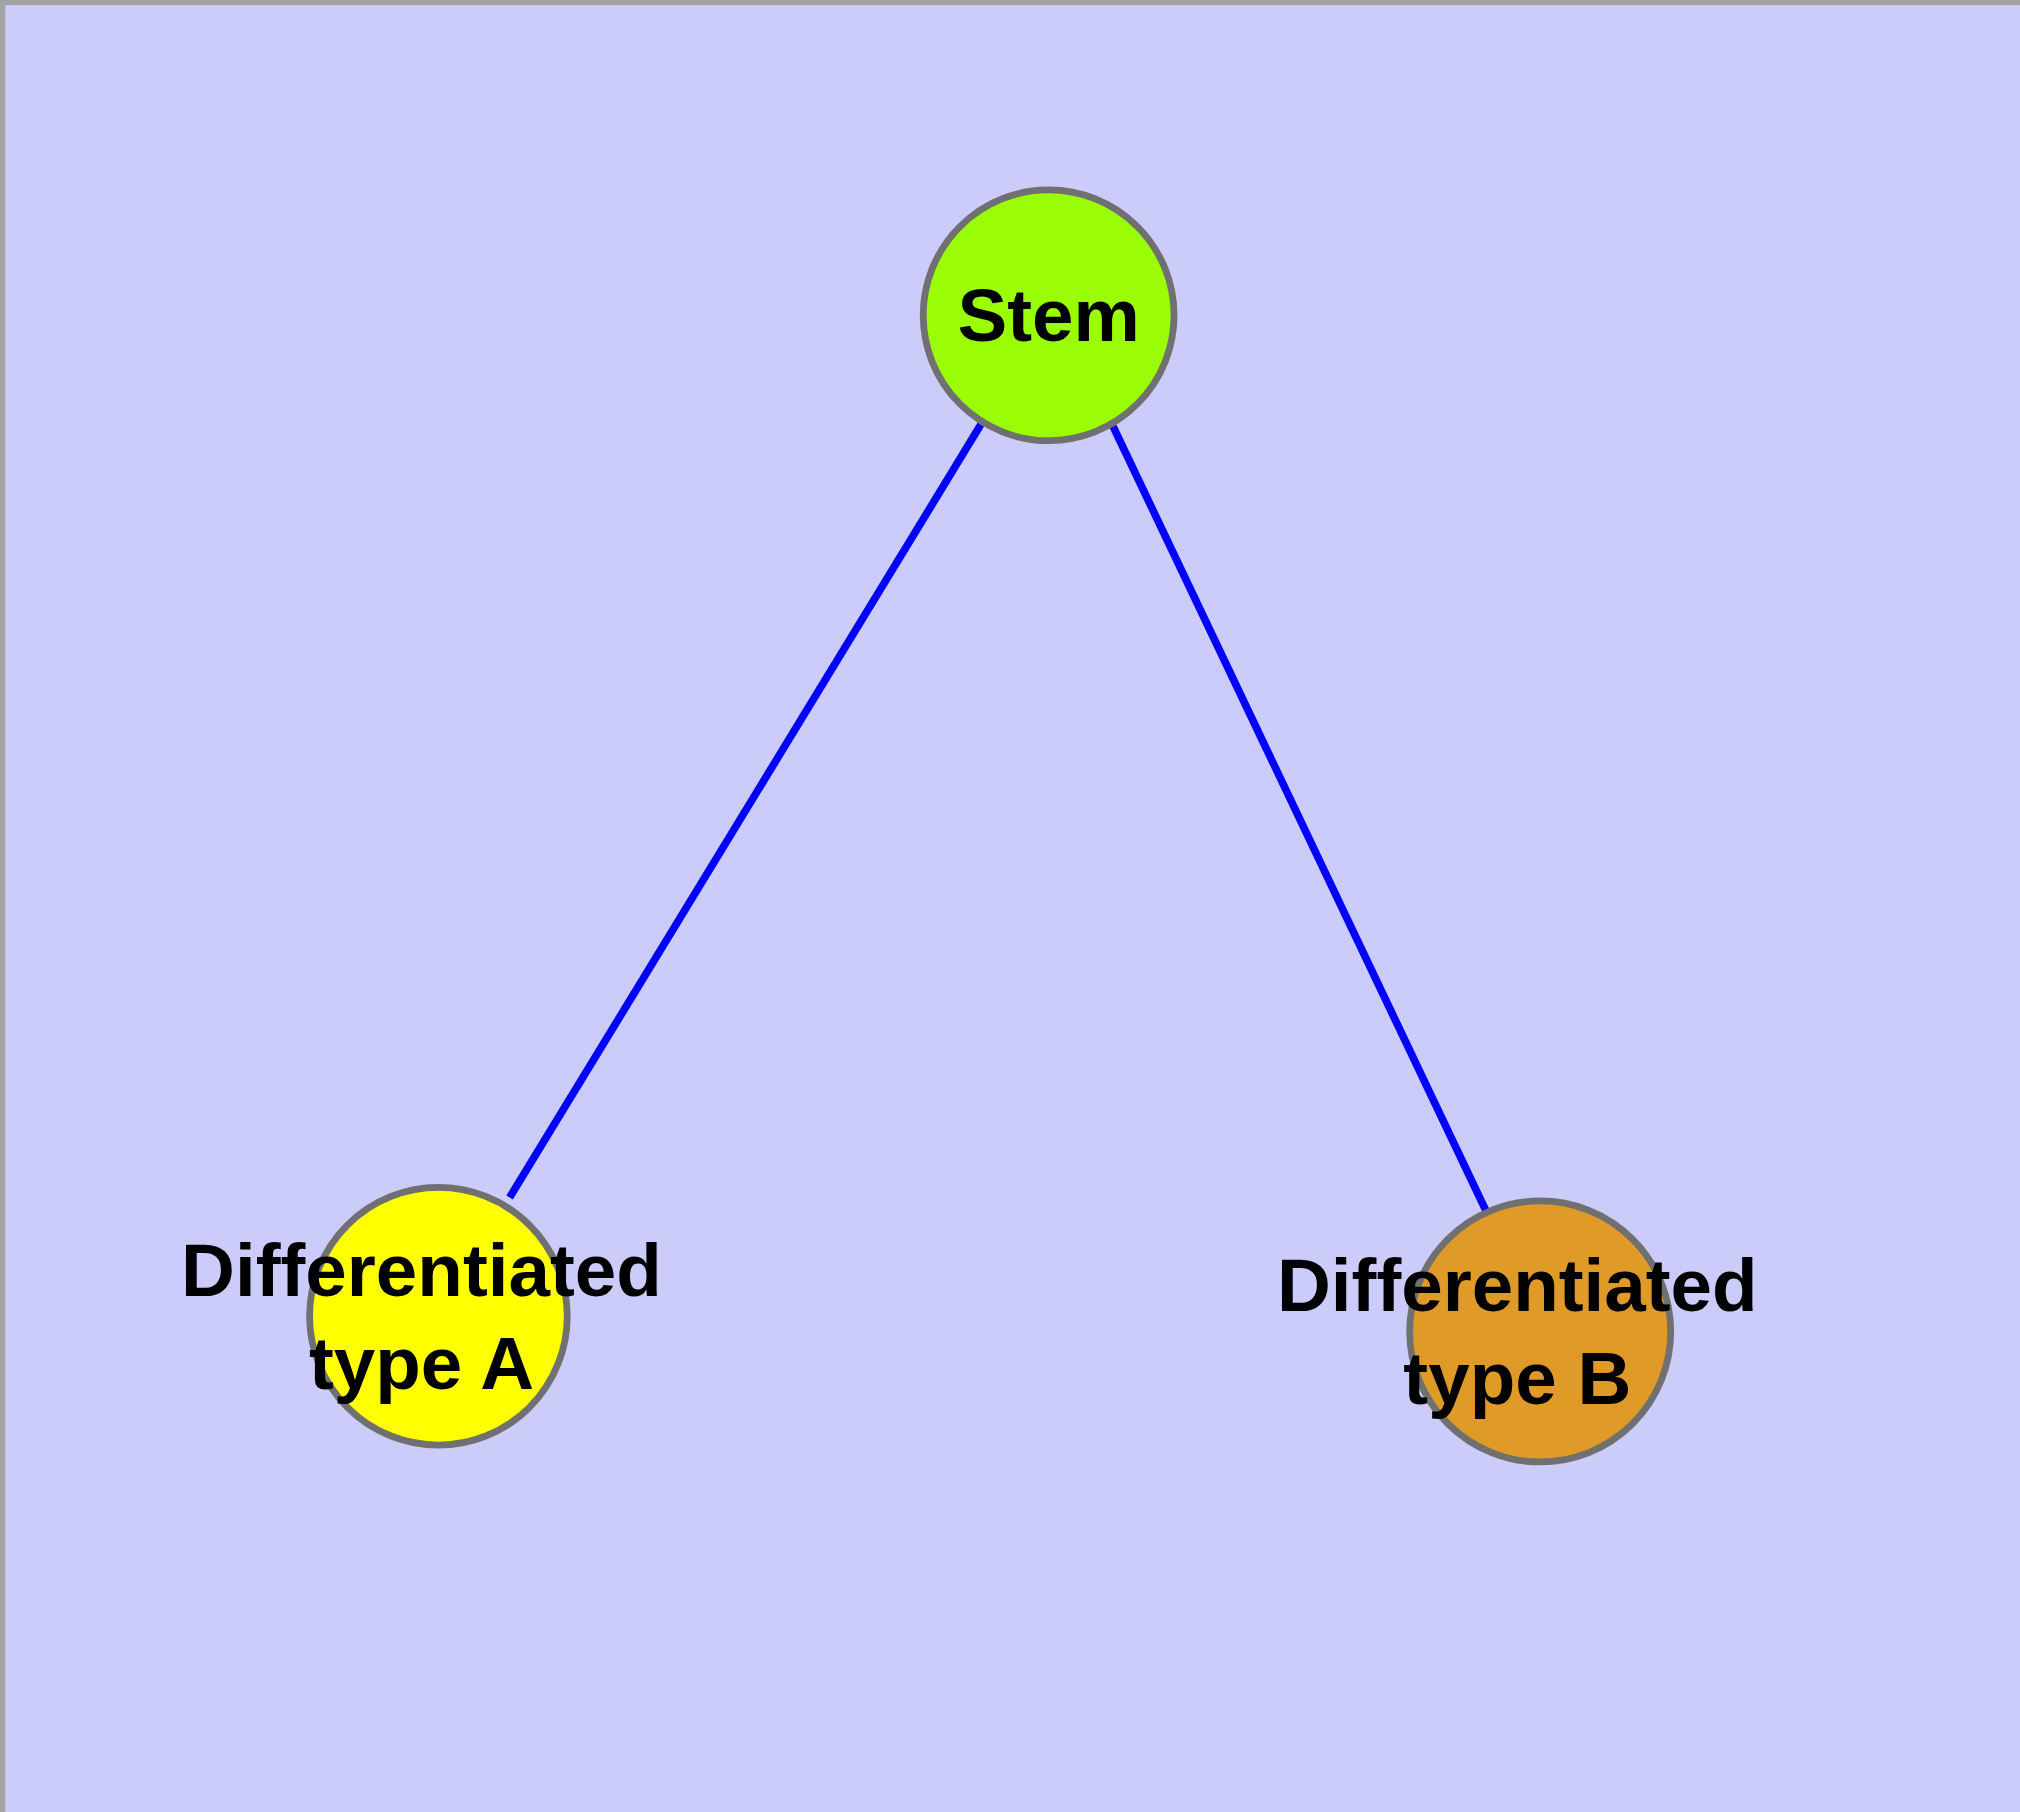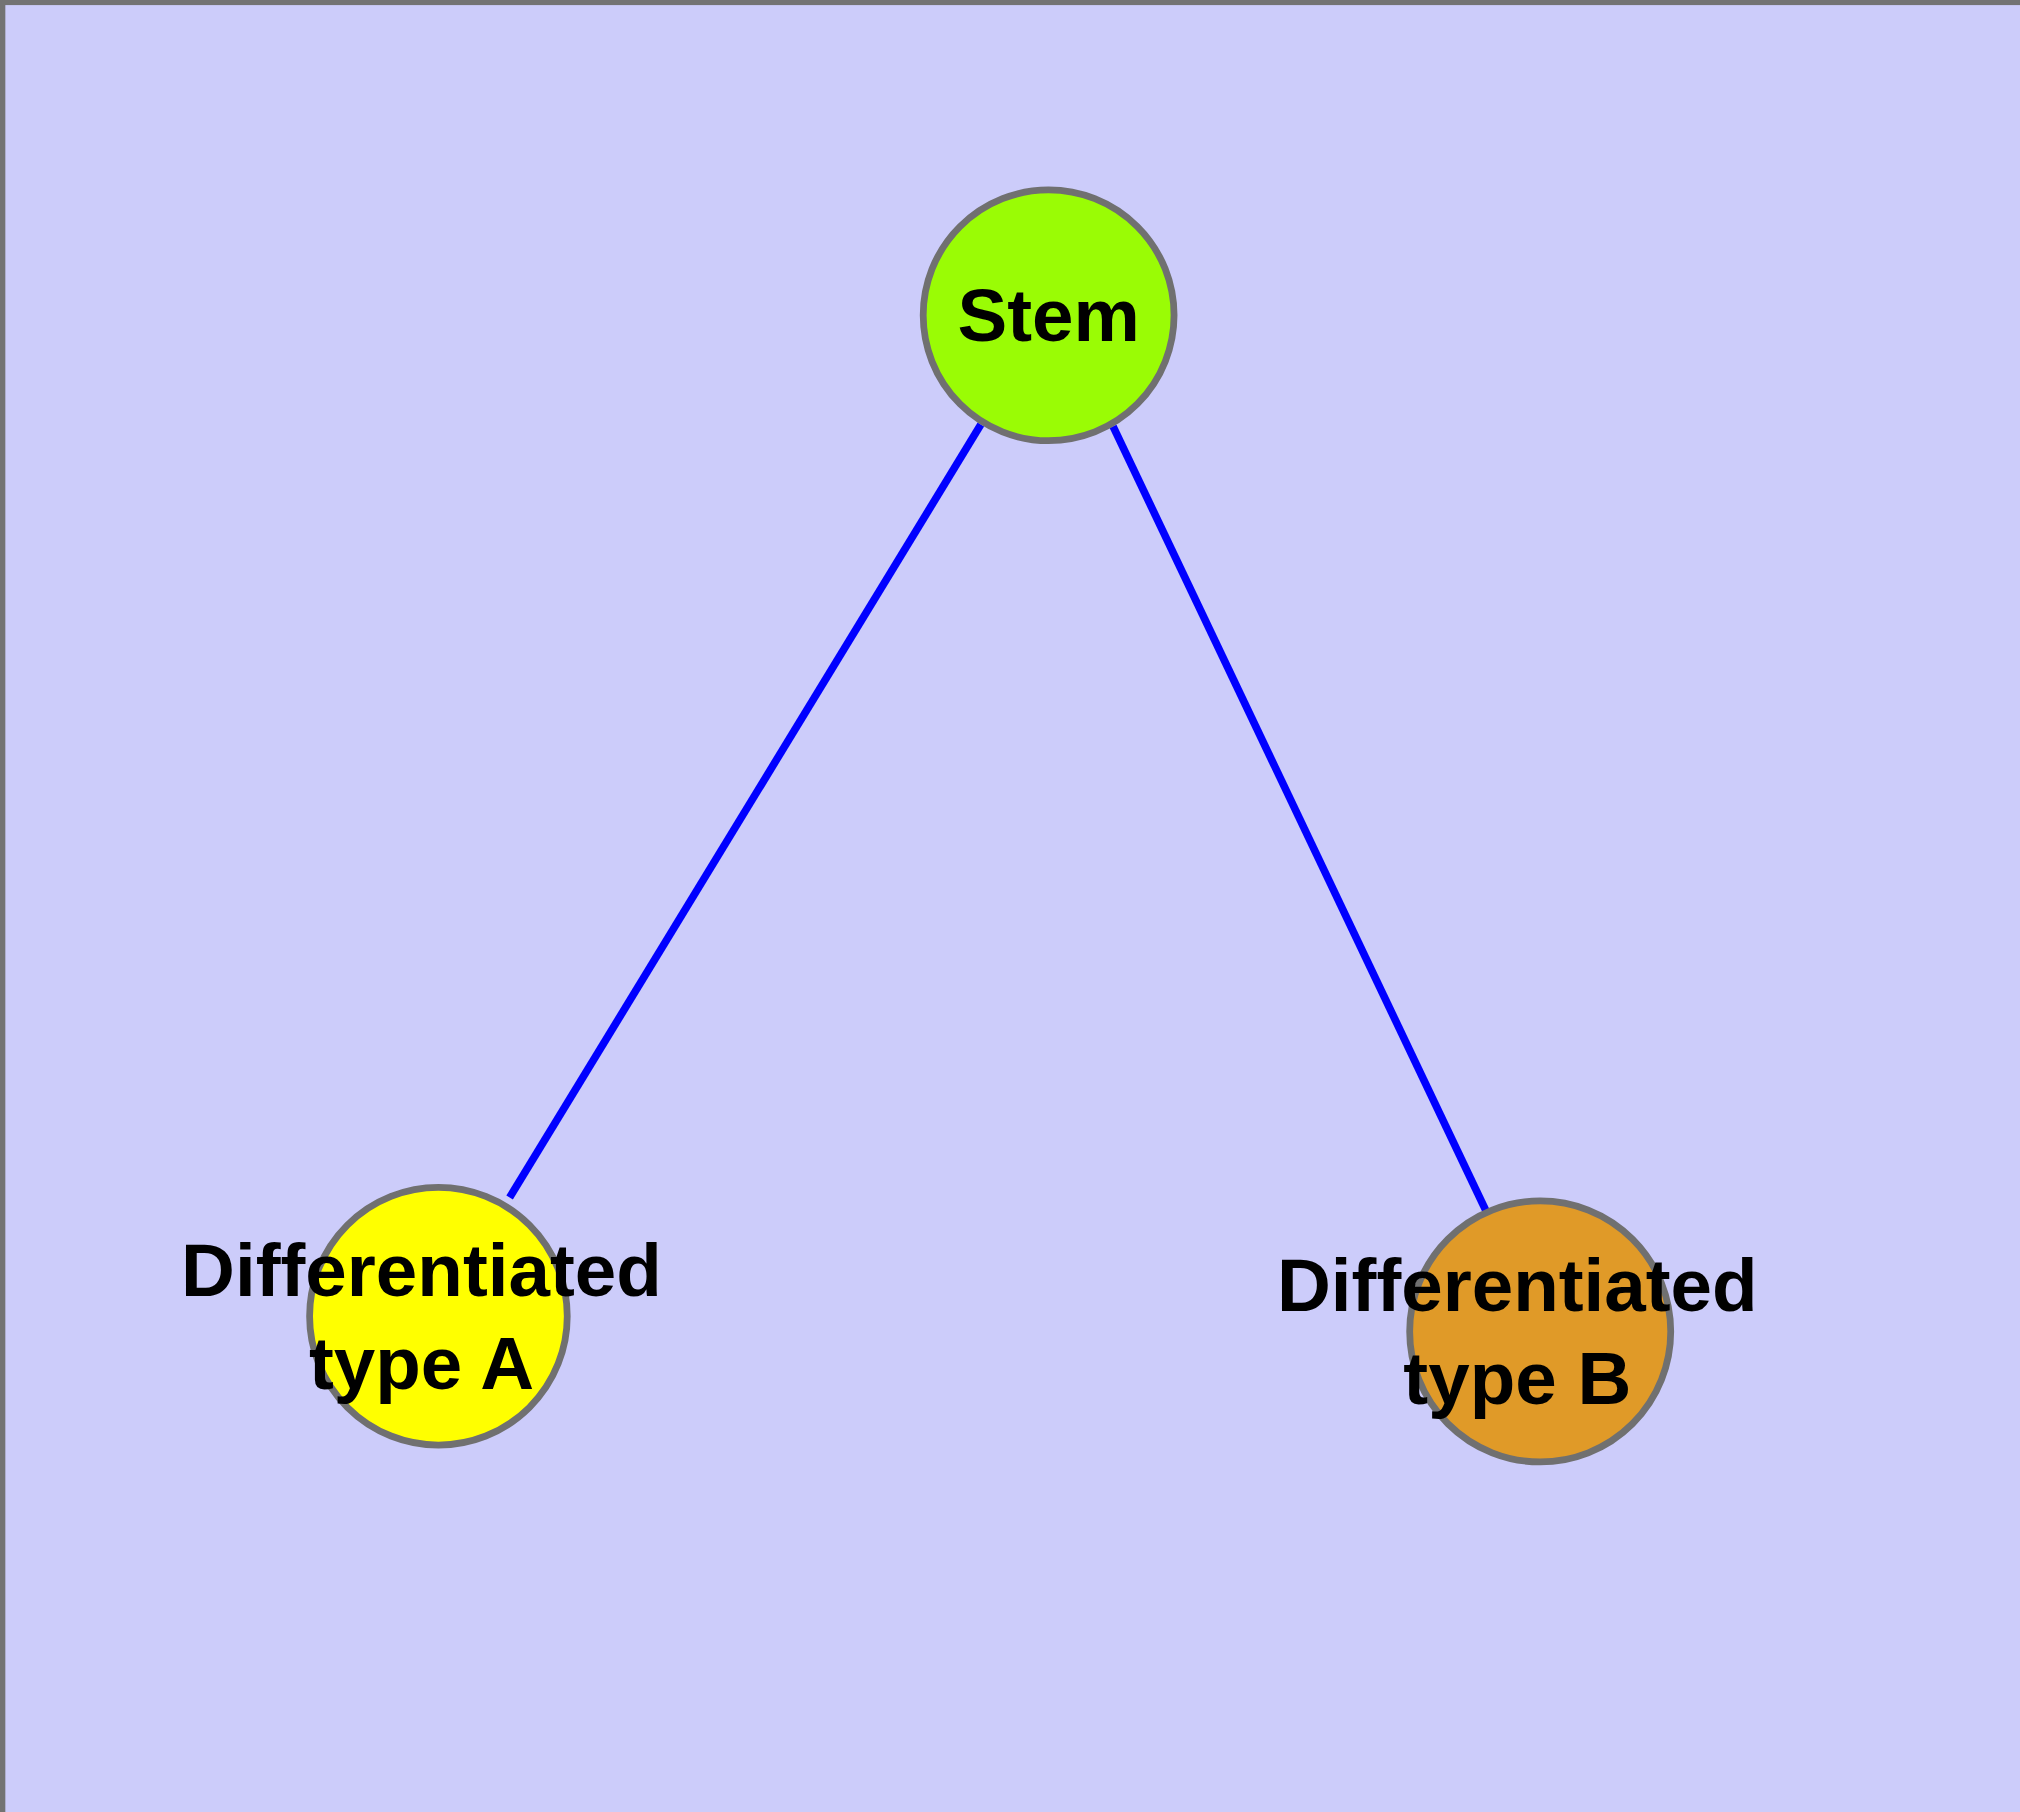--- a/index.html
+++ b/index.html
@@ -31,21 +31,21 @@
   .node-label-text {
     font-family: "Liberation Sans", "DejaVu Sans", sans-serif;
     font-weight: bold;
     fill: #000000;
     paint-order: normal;
   }
 </style>
 </head>
 <body style="width: 2021px; height: 1812px;">
 
-<div id="canvas" style="width: 2021px; height: 1812px; background: #737373; text-align: right;">
+<div id="canvas" style="width: 2021px; height: 1812px; background: #a3a3a3; text-align: right;">
 
   <svg id="graph-svg" viewBox="0 0 2384 2138" xmlns="http://www.w3.org/2000/svg">
 
     <rect id="plot-bg" x="6" y="6" width="2378" height="2132" fill="#ccccfa"></rect>
 
     <g>
       <line id="edge-0" x1="1157" y1="501" x2="601" y2="1413" stroke="#0000ff" stroke-width="9" stroke-linecap="butt"></line>
       <line id="edge-1" x1="1313" y1="503" x2="1757" y2="1437" stroke="#0000ff" stroke-width="9" stroke-linecap="butt"></line>
     </g>
 

